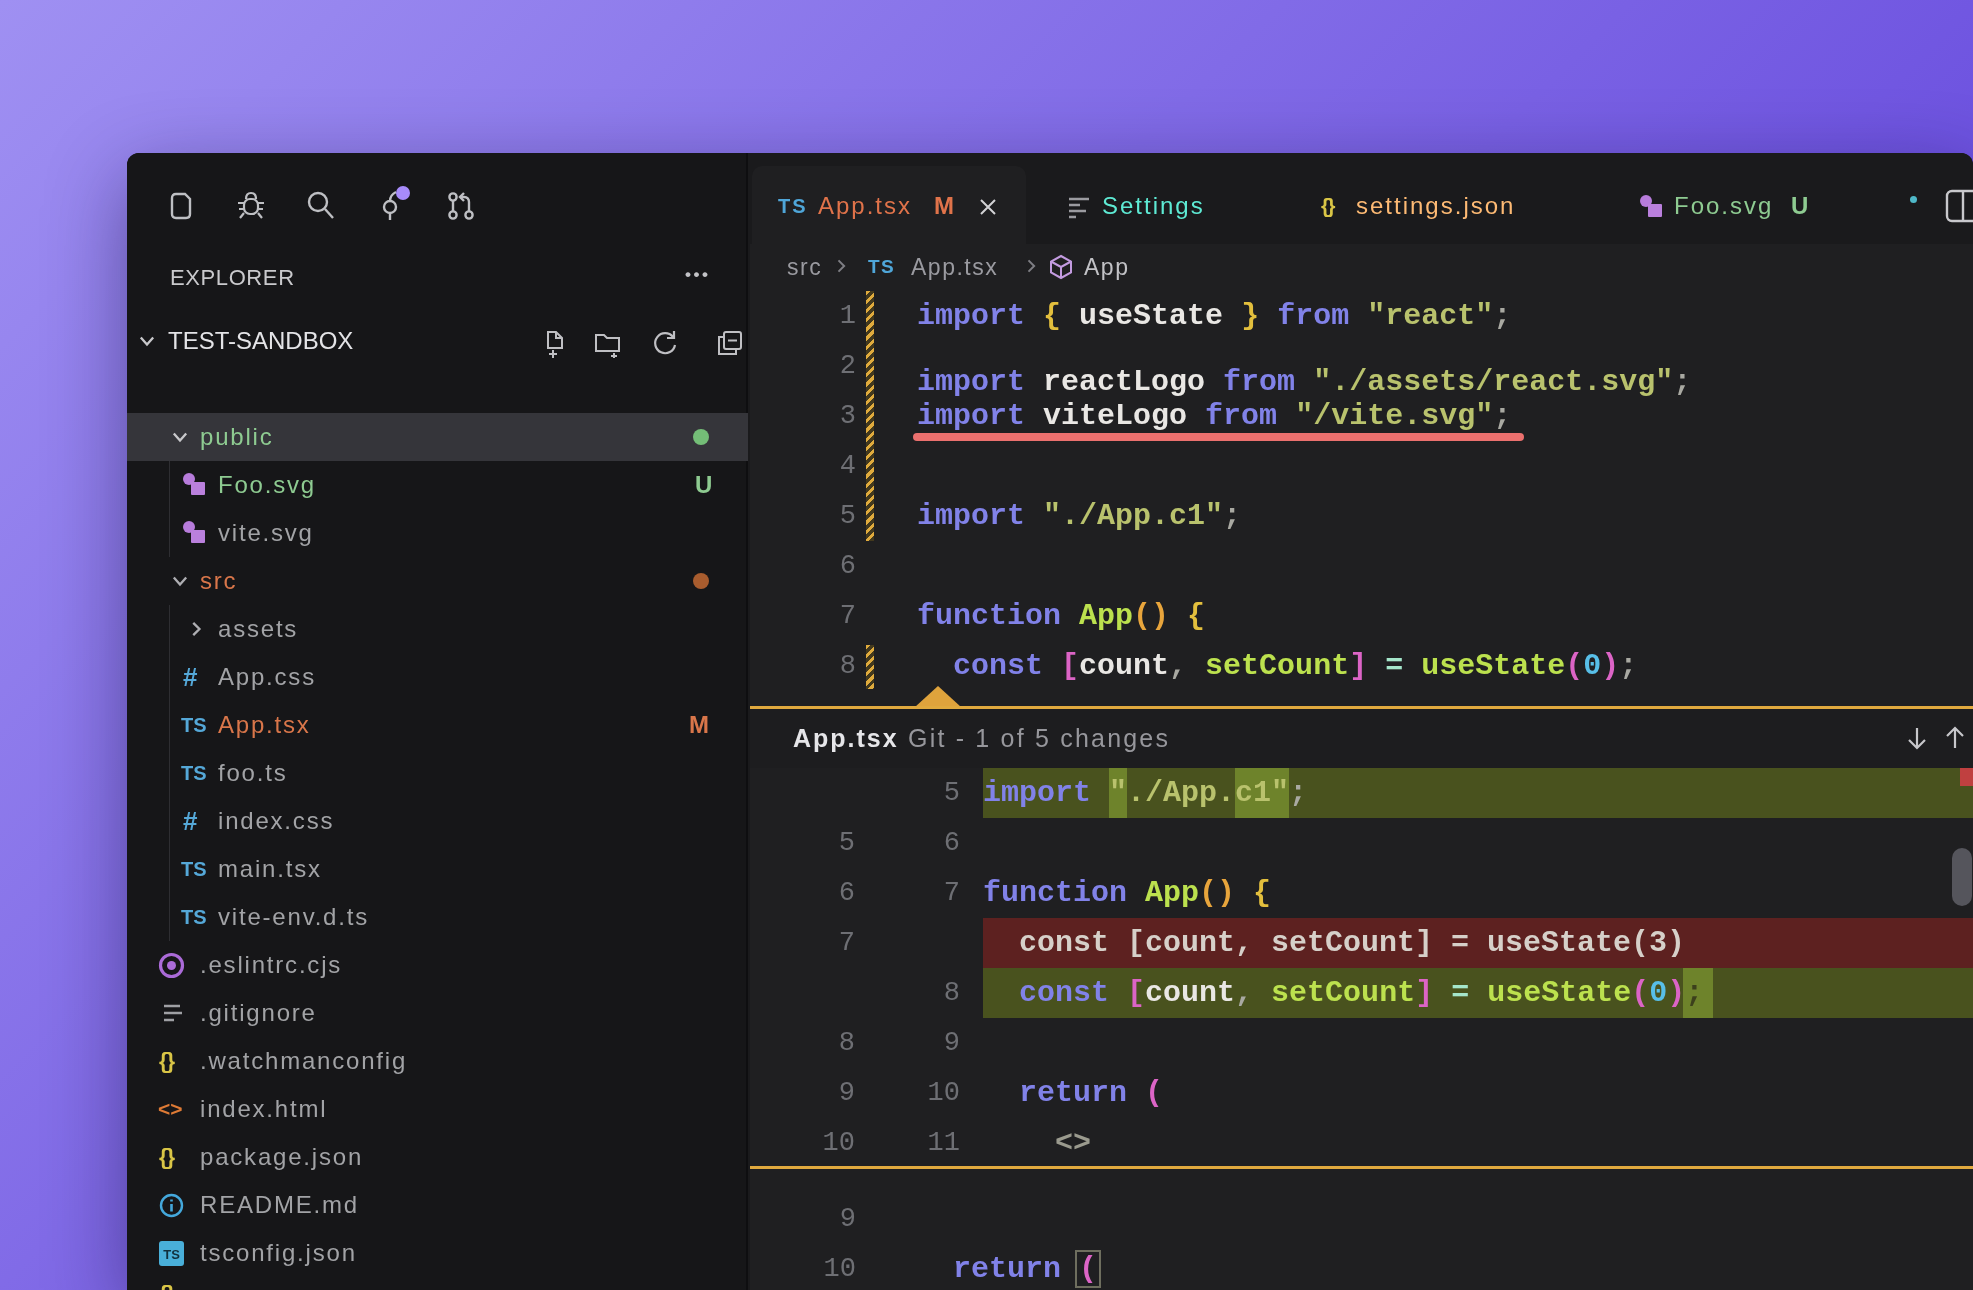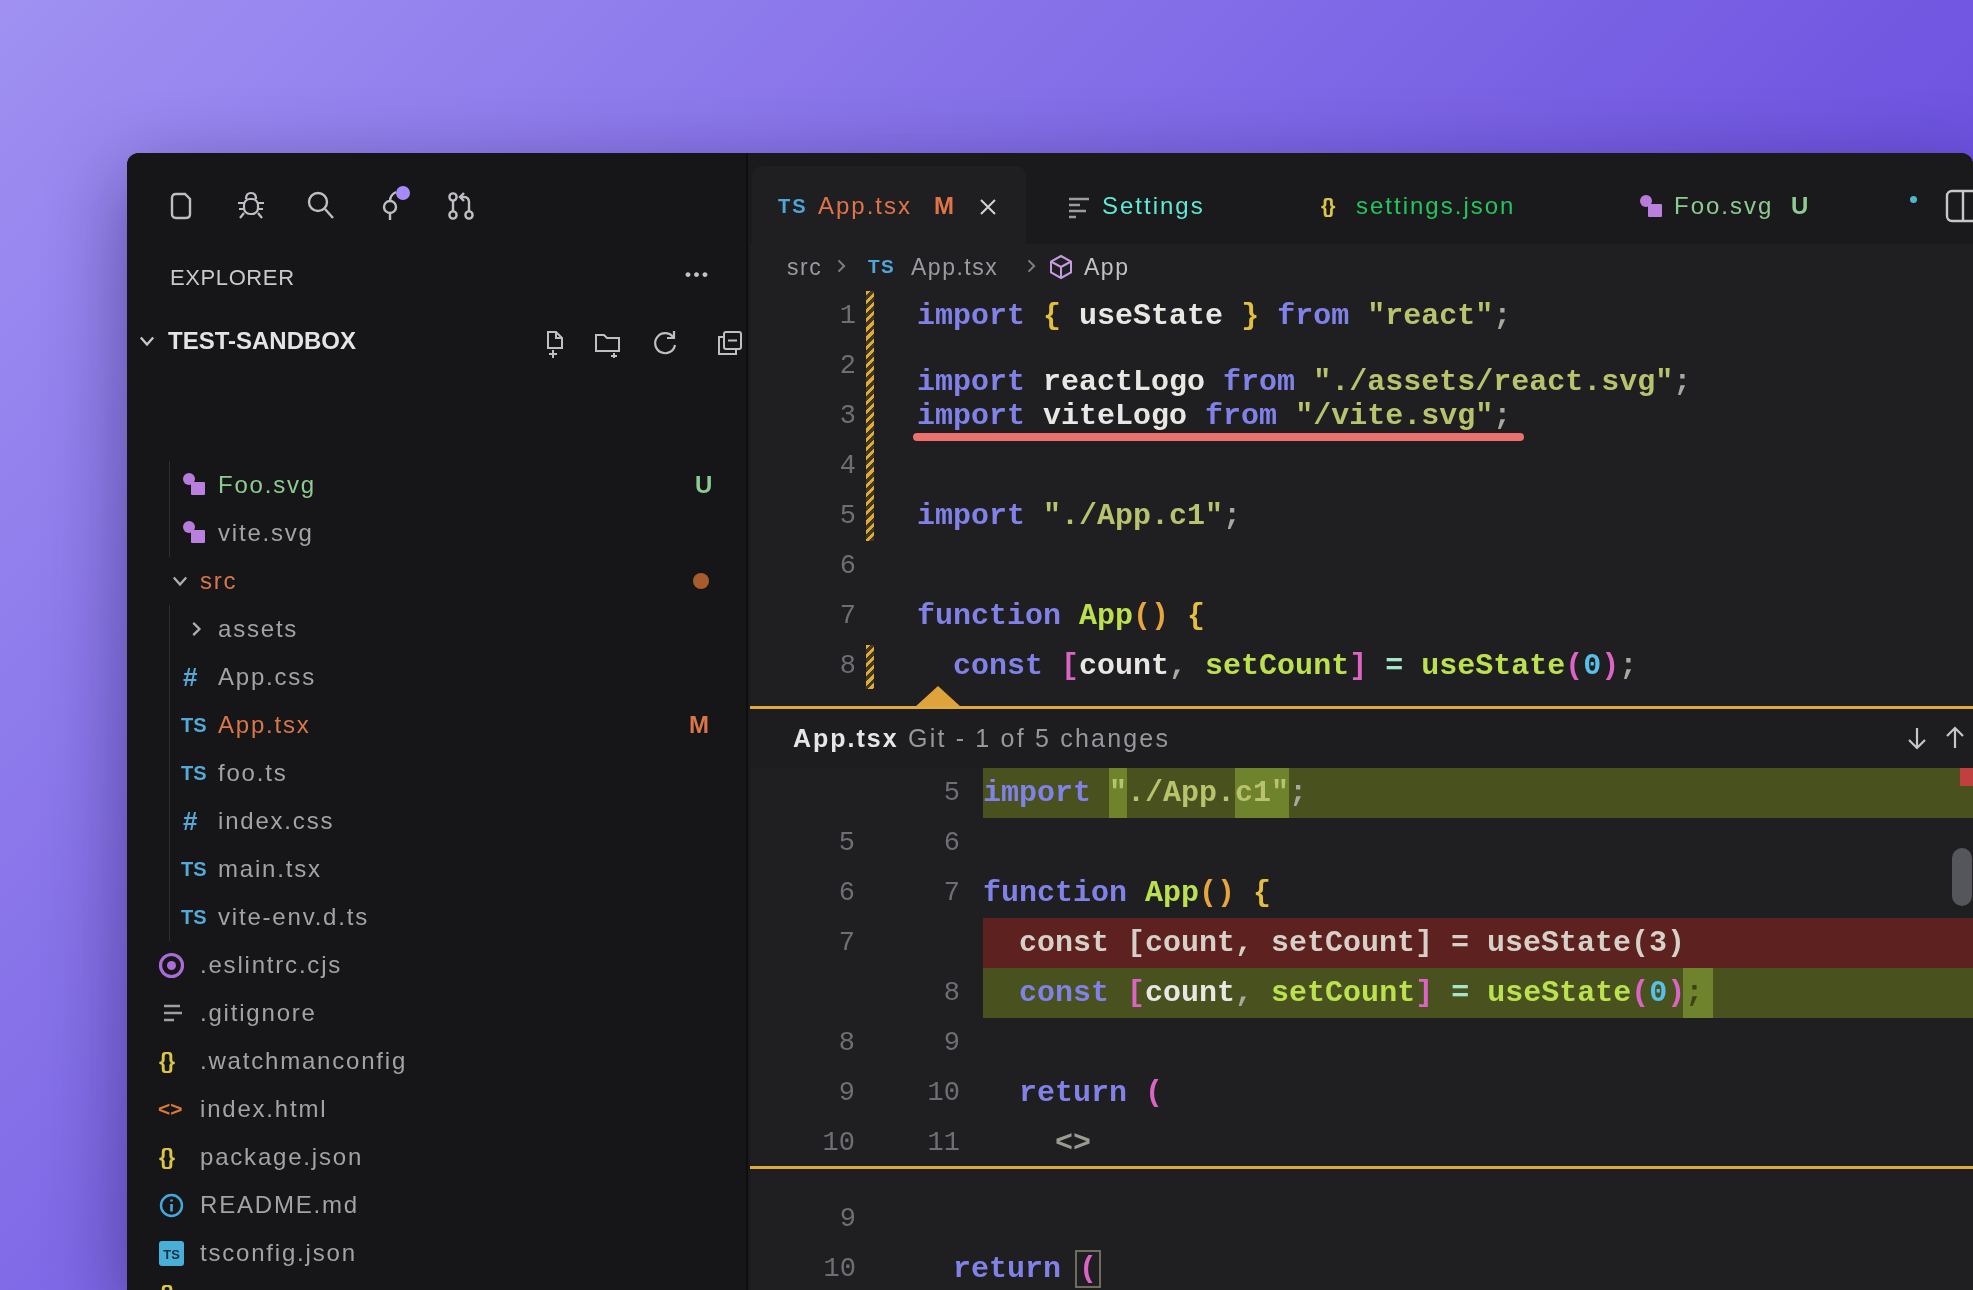--- a/index.html
+++ b/index.html
@@ -74,21 +74,21 @@
         <path d="M20 4 L16 8 L20 12"></path>
     </svg>
 
     <div class="xhdr">EXPLORER</div>
     <div class="dots">•••</div>
 
     <div style="position:absolute;left:9px;top:164px;width:621px;height:48px">
       <svg style="position:absolute;left:0;top:13px" width="22" height="22" viewBox="0 0 16 16" fill="none" stroke="#c8c8cb" stroke-width="1.7">
           <path d="M3.5 5.5 L8 10.5 L12.5 5.5"></path>
         </svg>
-      <span style="position:absolute;left:32px;line-height:48px;font-size:24px;font-weight:700;color:#e4e4e7">TEST-SANDBOX</span>
+      <span style="position:absolute;left:32px;line-height:48px;font-size:24px;font-weight:400;color:#e4e4e7">TEST-SANDBOX</span>
       <svg style="position:absolute;left:403px;top:11px" width="30" height="30" viewBox="0 0 30 30" fill="none" stroke="#bfbfc3" stroke-width="2">
         <path d="M9 4 H17 L23 10 V20 H9 Z"></path>
           <path d="M17 4 V10 H23"></path>
           <path d="M14 22 V30 M10 26 H18"></path>
       </svg>
       <svg style="position:absolute;left:457px;top:11px" width="30" height="30" viewBox="0 0 30 30" fill="none" stroke="#bfbfc3" stroke-width="2">
         <path d="M3 7 H11 L14 10 H26 V23 H3 Z"></path>
           <path d="M21 25 V31 M18 28 H24"></path>
       </svg>
       <svg style="position:absolute;left:513px;top:11px" width="30" height="30" viewBox="0 0 30 30" fill="none" stroke="#bfbfc3" stroke-width="2.2">
@@ -96,20 +96,27 @@
           <path d="M25 3 V10 H18"></path>
       </svg>
       <svg style="position:absolute;left:579px;top:11px" width="30" height="30" viewBox="0 0 30 30" fill="none" stroke="#bfbfc3" stroke-width="2">
         <rect x="9" y="4" width="17" height="17" rx="2"></rect>
           <path d="M9 9 H4 V26 H21 V21"></path>
           <path d="M13 12.5 H22"></path>
       </svg>
     </div>
     <div class="guide" style="top:308px;height:96px"></div>
     <div class="guide" style="top:452px;height:336px"></div>
+    <div class="trow" style="top:260px;background:#35353a">
+      <svg class="chv" style="left:42px" width="22" height="22" viewBox="0 0 16 16" fill="none" stroke="#c8c8cb" stroke-width="1.7">
+          <path d="M3.5 5.5 L8 10.5 L12.5 5.5"></path>
+        </svg>
+      <span class="lab green" style="left:73px">public</span>
+      <span class="dot" style="left:566px;background:#74be77"></span>
+    </div>
     <div class="trow" style="top:308px">
       <svg class="chv" style="left:54px;top:10px" width="27" height="27" viewBox="0 0 27 27">
           <circle cx="8" cy="8" r="6" fill="#b77cdb"></circle>
           <rect x="10" y="11" width="14" height="13" rx="1" fill="#ba80dd"></rect>
         </svg>
       <span class="lab green" style="left:91px">Foo.svg</span>
       <span class="badge green" style="left:568px">U</span>
     </div>
     <div class="trow" style="top:356px">
       <svg class="chv" style="left:54px;top:10px" width="27" height="27" viewBox="0 0 27 27">
@@ -207,21 +214,21 @@
     <span class="tabtxt" style="left:68px;color:#e0734a">App.tsx</span>
     <span class="tabtxt" style="left:184px;color:#e0734a;font-weight:700">M</span>
     <svg style="position:absolute;left:226px;top:42px" width="24" height="24" viewBox="0 0 24 24" stroke="#d2d2d5" stroke-width="2" fill="none">
         <path d="M5 5 L19 19 M19 5 L5 19"></path>
       </svg>
     <svg style="position:absolute;left:316px;top:41px" width="26" height="26" viewBox="0 0 26 26" stroke="#9b9ba0" stroke-width="2.4" fill="none">
         <path d="M3 5 H23 M3 11 H14 M3 17 H20 M3 23 H10"></path>
       </svg>
     <span class="tabtxt" style="left:352px;color:#5eead4">Settings</span>
     <span class="tabtxt" style="left:571px;font-weight:700;font-size:21px;color:#d9c546;letter-spacing:-2px">{}</span>
-    <span class="tabtxt" style="left:606px;color:#22c55e">settings.json</span>
+    <span class="tabtxt" style="left:606px;color:#fdba74">settings.json</span>
     <svg style="position:absolute;left:888px;top:40px" width="27" height="27" viewBox="0 0 27 27">
         <circle cx="8" cy="8" r="6" fill="#b77cdb"></circle>
         <rect x="10" y="11" width="14" height="13" rx="1" fill="#ba80dd"></rect>
       </svg>
     <span class="tabtxt" style="left:924px;color:#8ecb91">Foo.svg</span>
     <span class="tabtxt" style="left:1041px;color:#8ecb91;font-weight:700">U</span>
     <span style="position:absolute;left:1160px;top:43px;width:7px;height:7px;border-radius:50%;background:#4fb8c8"></span>
     <svg style="position:absolute;left:1195px;top:36px" width="36" height="34" viewBox="0 0 36 34" fill="none" stroke="#c8c8cc" stroke-width="2.4">
         <rect x="2" y="2" width="32" height="30" rx="5"></rect>
         <path d="M18 2 V32"></path>

